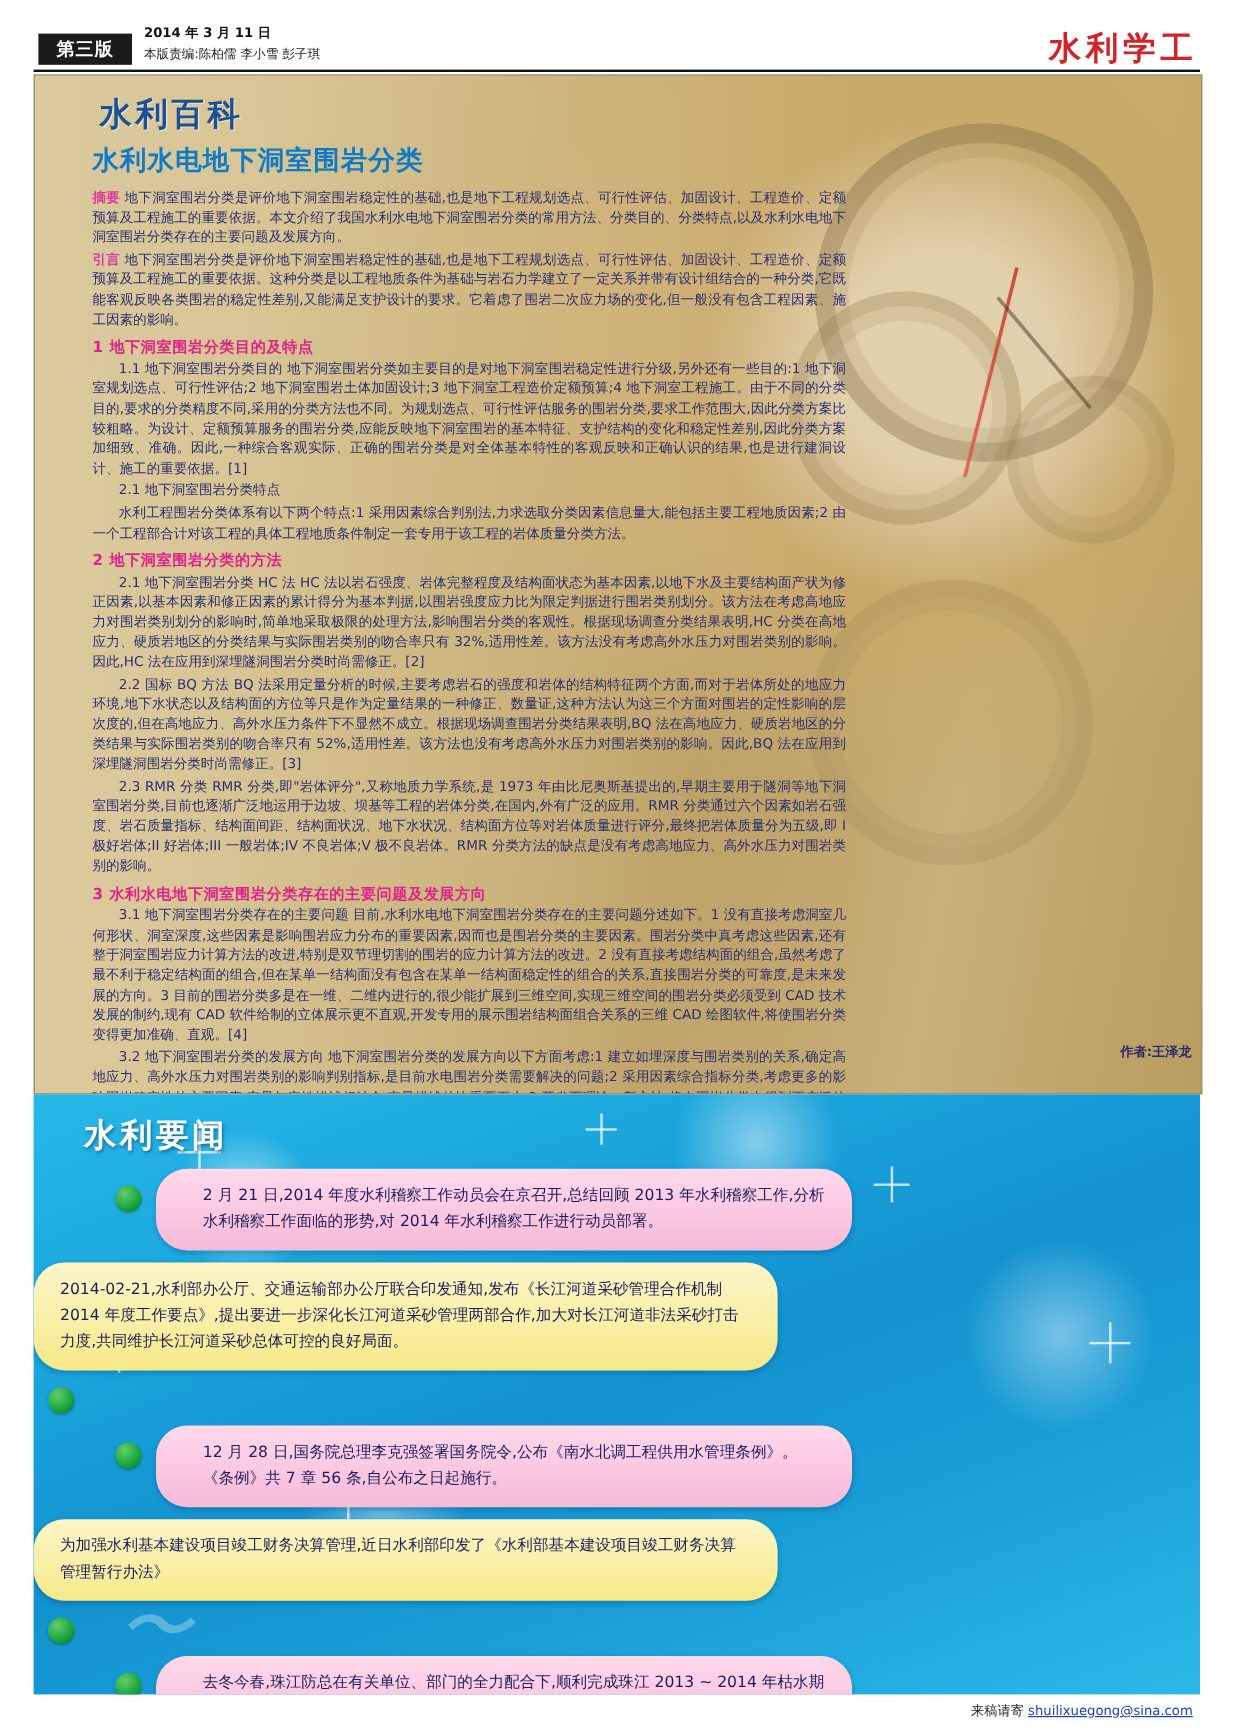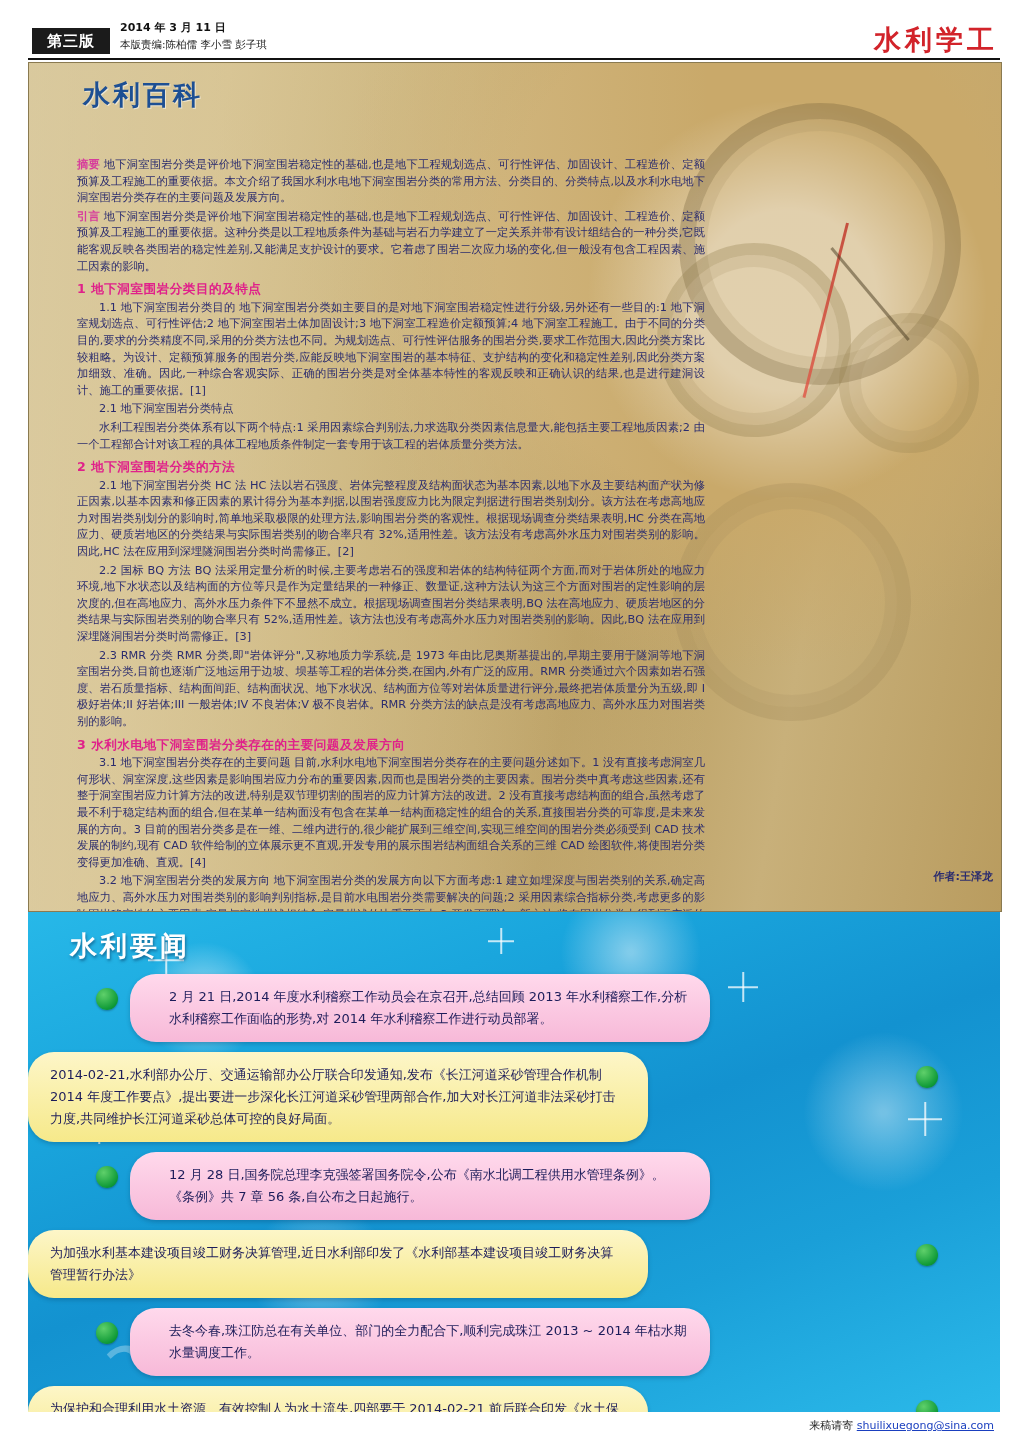--- a/index.html
+++ b/index.html
@@ -149,21 +149,21 @@
     border-radius:26px;
     padding:12px 22px;
     font-size:13px;line-height:22px;color:#1c1c5a;
     box-shadow:0 2px 4px rgba(0,40,70,.25);
     box-sizing:border-box;
   }
   .bubble.pink{background:linear-gradient(180deg,#ffd9ec,#f7b9d8);padding-left:39px;}
   .bubble.yellow{background:linear-gradient(180deg,#fdf6c8,#f6e98a);}
   .row-left .bullet{margin-left:68px;margin-right:12px;}
   .row-left .bubble{width:580px;}
-  .row-right{justify-content:space-between;}
+  .row-right{justify-content:center;flex-direction:column;}
   .row-right .bubble{width:620px;}
   .row-right .bullet{margin-left:12px;margin-right:62px;}
 
   
   .footer{
     position:absolute;right:34px;top:1418px;
     font-size:11px;color:#222;
   }
   .footer .mail{color:#1a3fbf;text-decoration:underline;}
 </style>
@@ -184,20 +184,21 @@
     <div class="gear g1"></div>
     <div class="gear g2"></div>
     <div class="gear g3"></div>
     <div class="gear g4"></div>
     <div class="clock-hand"></div>
     <div class="clock-hand2"></div>
     <div class="haze"></div>
 
     <div class="art-inner">
       <div class="col-title">水利百科</div>
+      <div class="art-title">水利水电地下洞室围岩分类</div>
 
       <div class="body-col">
         <p>
           <span class="lead-label">摘要</span>
           <span>地下洞室围岩分类是评价地下洞室围岩稳定性的基础,也是地下工程规划选点、可行性评估、加固设计、工程造价、定额预算及工程施工的重要依据。本文介绍了我国水利水电地下洞室围岩分类的常用方法、分类目的、分类特点,以及水利水电地下洞室围岩分类存在的主要问题及发展方向。</span>
         </p>
         <p>
           <span class="lead-label">引言</span>
           <span>地下洞室围岩分类是评价地下洞室围岩稳定性的基础,也是地下工程规划选点、可行性评估、加固设计、工程造价、定额预算及工程施工的重要依据。这种分类是以工程地质条件为基础与岩石力学建立了一定关系并带有设计组结合的一种分类,它既能客观反映各类围岩的稳定性差别,又能满足支护设计的要求。它着虑了围岩二次应力场的变化,但一般没有包含工程因素、施工因素的影响。</span>
         </p>

